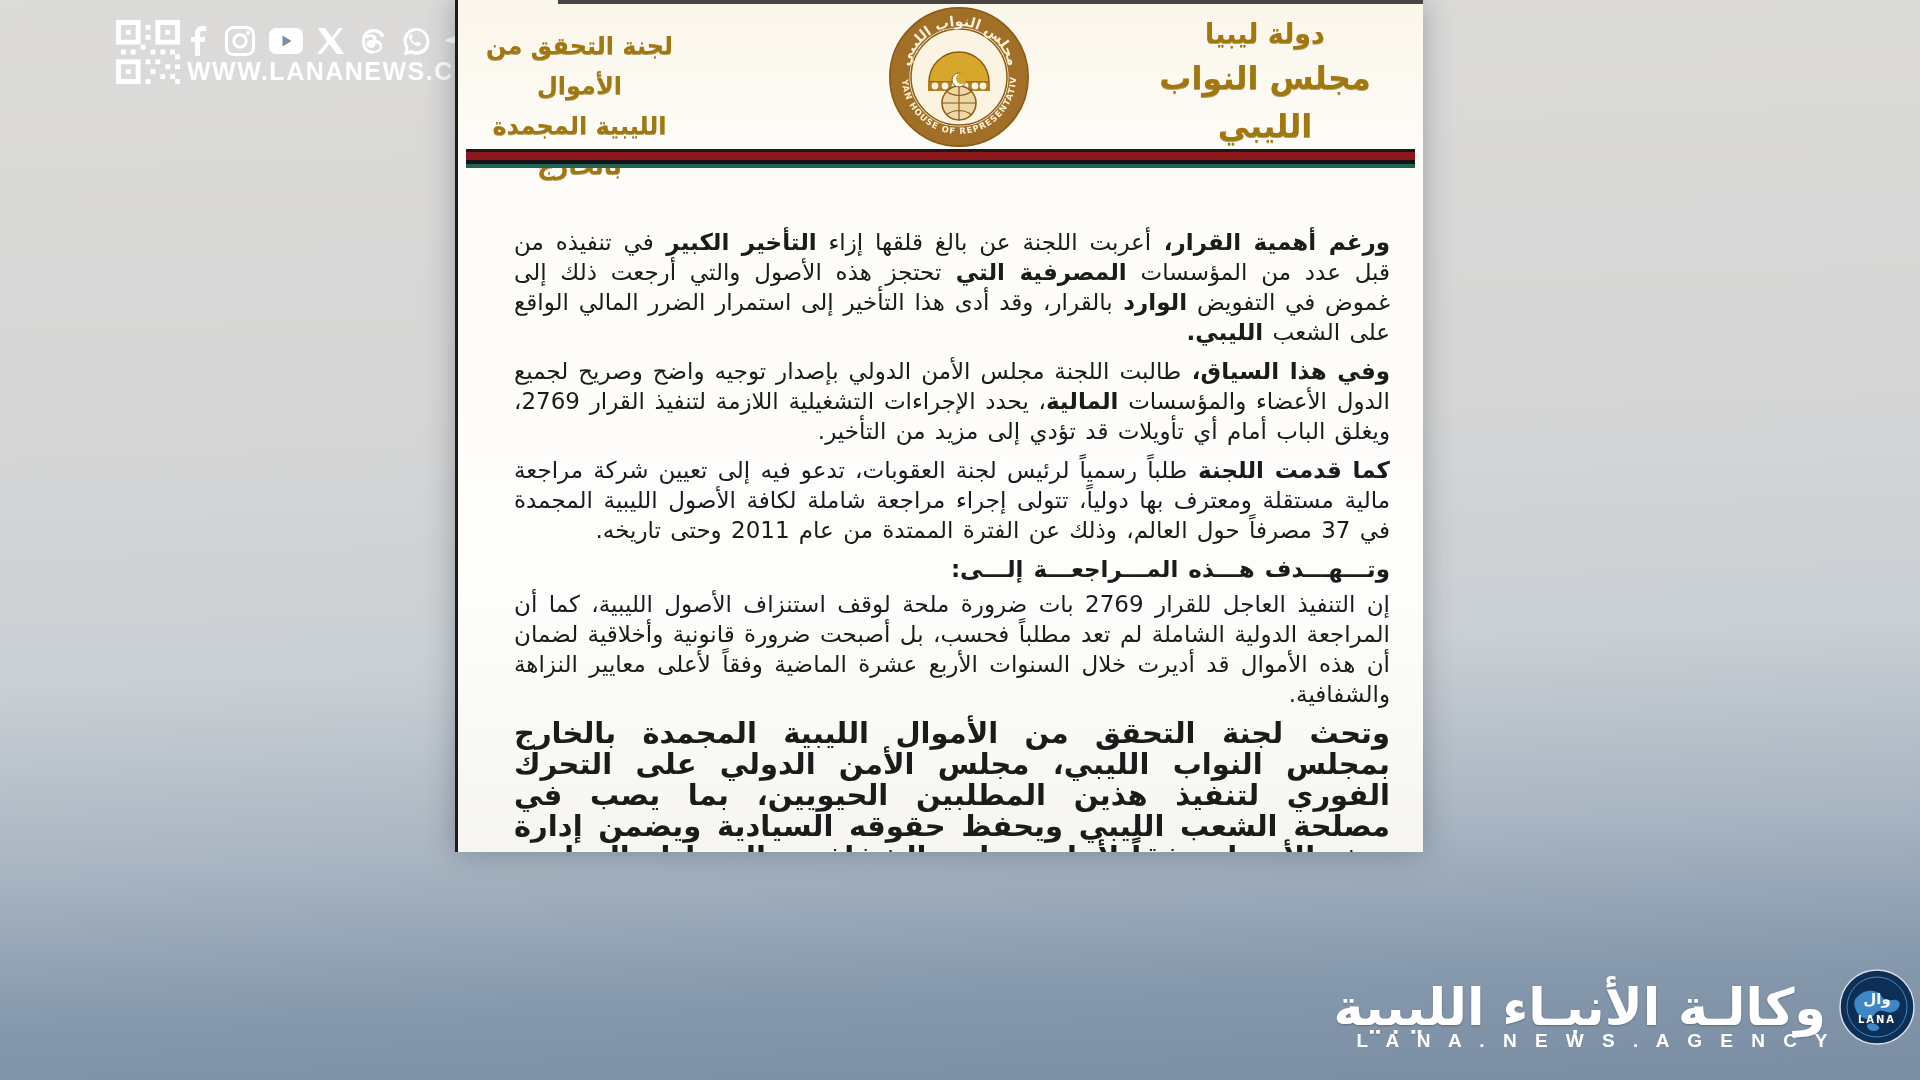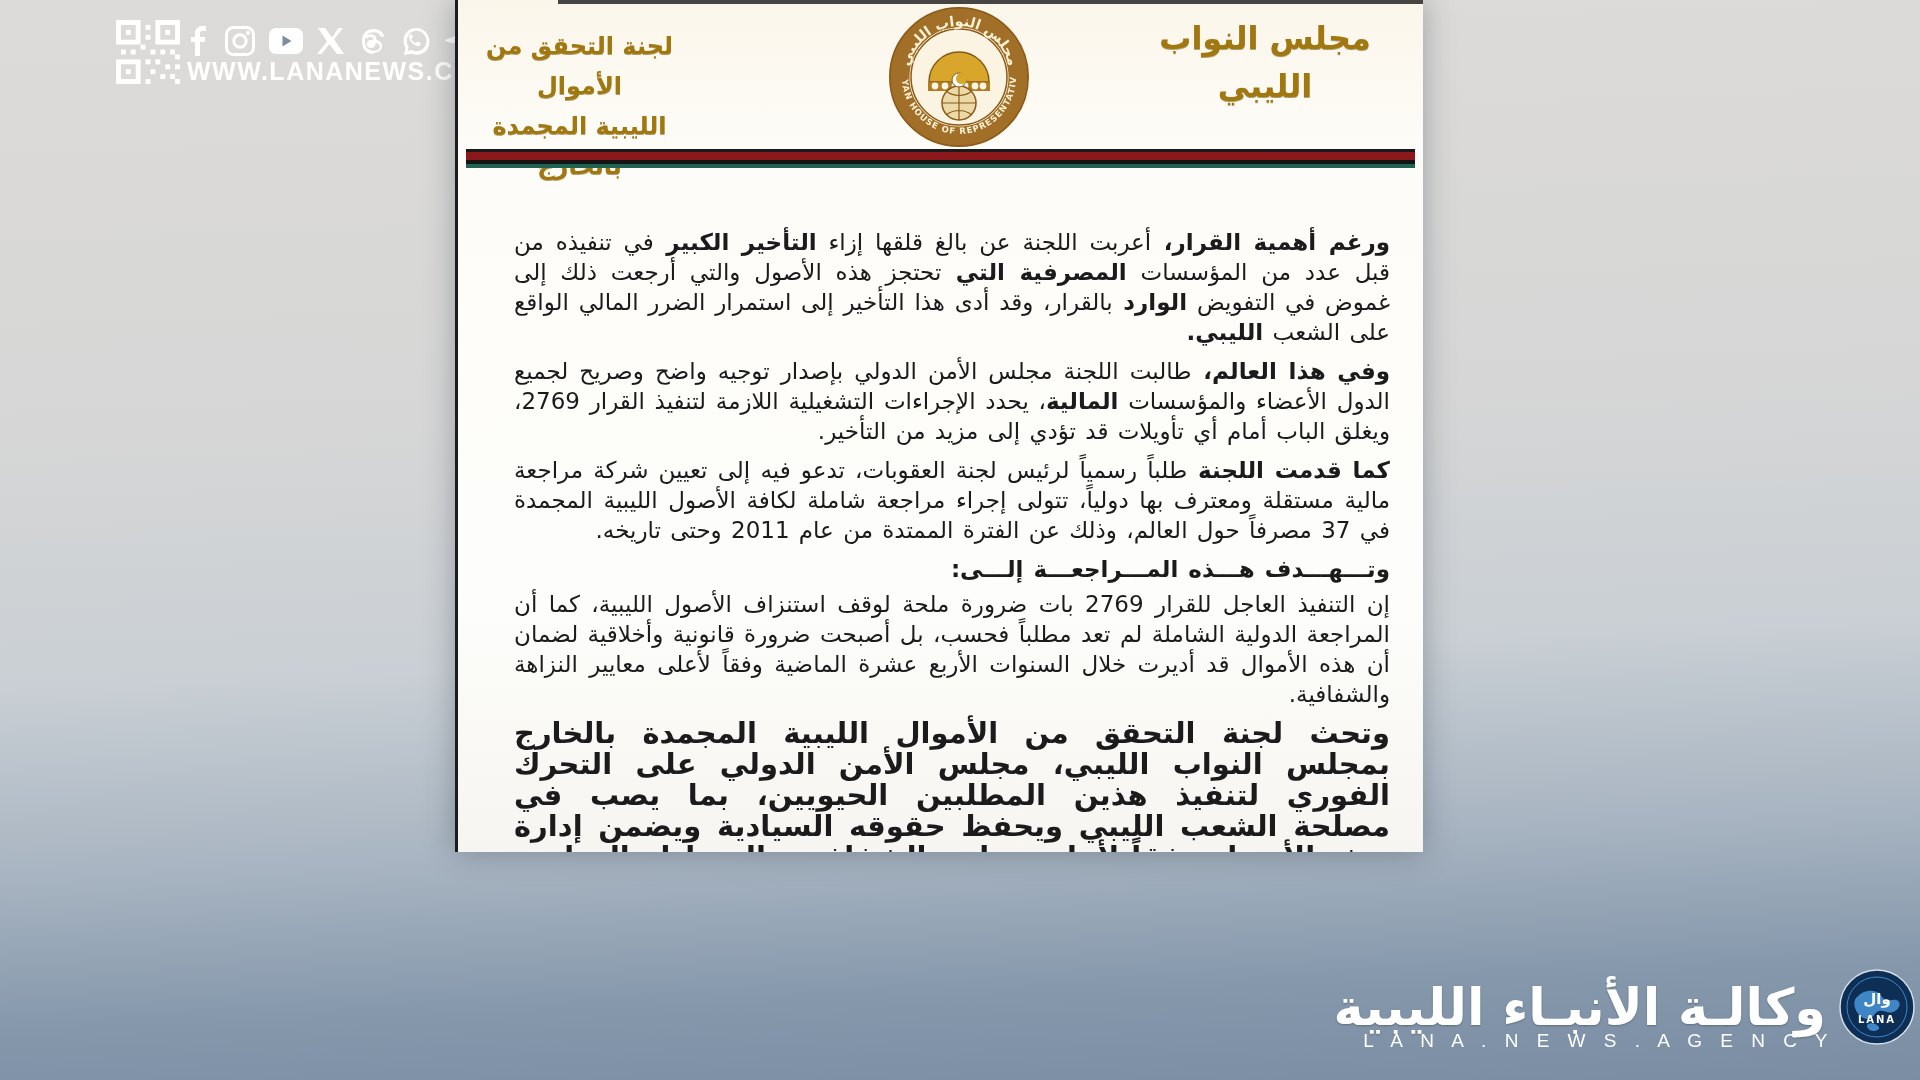--- a/index.html
+++ b/index.html
@@ -14,21 +14,21 @@
   .icon-row{position:absolute;left:185px;top:26px;display:flex;gap:14px;align-items:center;}
   .icon-row svg{display:block;}
   .site-url{position:absolute;left:187px;top:57px;font-family:"Liberation Sans","DejaVu Sans",sans-serif;
             font-weight:bold;font-size:25px;letter-spacing:1.5px;white-space:nowrap;color:#fff;}
   
   .brand-right{position:absolute;right:0;top:968px;width:520px;height:112px;z-index:3;color:#fff;}
   .agency-row{position:absolute;right:4px;top:0;display:flex;align-items:center;gap:12px;}
   .agency-ar{font-size:51px;font-weight:bold;white-space:nowrap;direction:rtl;
              text-shadow:0 1px 2px rgba(0,0,0,.25);}
   .agency-domain{position:absolute;right:86px;top:62px;font-family:"Liberation Sans","DejaVu Sans",sans-serif;
-                 font-size:19px;font-weight:normal;letter-spacing:6.5px;white-space:nowrap;}
+                 font-size:19px;font-weight:bold;letter-spacing:6.5px;white-space:nowrap;}
   
   .paper{position:absolute;left:455px;top:0;width:965px;height:852px;z-index:2;
          background:linear-gradient(180deg,#fbf6ea 0%,#fdfcf8 18%,#fdfdfb 70%,#f6f5f1 100%);
          border-left:3px solid #1c1c1c;box-shadow:0 0 28px rgba(40,50,60,.35);overflow:hidden;}
   .paper::before{content:"";position:absolute;top:0;left:100px;right:0;height:4px;
                  background:#262626;opacity:.85;}
   .hdr-committee{position:absolute;left:14px;top:26px;width:215px;text-align:center;
                  color:#a1770f;font-weight:bold;font-size:24px;line-height:40px;
                  text-shadow:0 1px 0 rgba(122,90,8,.55);direction:rtl;}
   .hdr-state{position:absolute;right:8px;top:14px;width:300px;text-align:center;color:#a1770f;direction:rtl;}
@@ -166,28 +166,29 @@
       <circle cx="73.5" cy="72.5" r="5.5" fill="#d7a62b"></circle>
       <text font-size="14" font-weight="bold" fill="#fdf3d7">
         <textPath href="#arcTop" startOffset="50%" text-anchor="middle">مجلس النواب الليبي</textPath>
       </text>
       <text font-size="8.5" font-weight="bold" fill="#fdf3d7" letter-spacing="1">
         <textPath href="#arcBot" startOffset="50%" text-anchor="middle">LIBYAN HOUSE OF REPRESENTATIVES</textPath>
       </text>
     </svg>
 
     <div class="hdr-state">
+      <div class="l1">دولة ليبيا</div>
       <div class="l2">مجلس النواب الليبي</div>
     </div>
 
     <div class="flag-rule"></div>
 
     <div class="doc-body" id="doc-body">
         <p class="para"><strong>ورغم أهمية القرار، </strong><span>أعربت اللجنة عن بالغ قلقها إزاء </span><strong>التأخير الكبير </strong><span>في تنفيذه من قبل عدد من المؤسسات </span><strong>المصرفية التي </strong><span>تحتجز هذه الأصول والتي أرجعت ذلك إلى غموض في التفويض </span><strong>الوارد </strong><span>بالقرار، وقد أدى هذا التأخير إلى استمرار الضرر المالي الواقع على الشعب </span><strong>الليبي.</strong></p>
-        <p class="para"><strong>وفي هذا العالم، </strong><span>طالبت اللجنة مجلس الأمن الدولي بإصدار توجيه واضح وصريح لجميع الدول الأعضاء والمؤسسات </span><strong>المالية</strong><span>، يحدد الإجراءات التشغيلية اللازمة لتنفيذ القرار 2769، ويغلق الباب أمام أي تأويلات قد تؤدي إلى مزيد من التأخير.</span></p>
+        <p class="para"><strong>وفي هذا السياق، </strong><span>طالبت اللجنة مجلس الأمن الدولي بإصدار توجيه واضح وصريح لجميع الدول الأعضاء والمؤسسات </span><strong>المالية</strong><span>، يحدد الإجراءات التشغيلية اللازمة لتنفيذ القرار 2769، ويغلق الباب أمام أي تأويلات قد تؤدي إلى مزيد من التأخير.</span></p>
         <p class="para"><strong>كما قدمت اللجنة </strong><span>طلباً رسمياً لرئيس لجنة العقوبات، تدعو فيه إلى تعيين شركة مراجعة مالية مستقلة ومعترف بها دولياً، تتولى إجراء مراجعة شاملة لكافة الأصول الليبية المجمدة في 37 مصرفاً حول العالم، وذلك عن الفترة الممتدة من عام 2011 وحتى تاريخه.</span></p>
         <p class="goal-head"><strong>وتـــهـــدف هـــذه المـــراجعـــة إلـــى:</strong></p>
         <p class="para"><span>إن التنفيذ العاجل للقرار 2769 بات ضرورة ملحة لوقف استنزاف الأصول الليبية، كما أن المراجعة الدولية الشاملة لم تعد مطلباً فحسب، بل أصبحت ضرورة قانونية وأخلاقية لضمان أن هذه الأموال قد أديرت خلال السنوات الأربع عشرة الماضية وفقاً لأعلى معايير النزاهة والشفافية.</span></p>
         <p class="para closing"><strong>وتحث لجنة التحقق من الأموال الليبية المجمدة بالخارج بمجلس النواب الليبي، مجلس الأمن الدولي على التحرك الفوري لتنفيذ هذين المطلبين الحيويين، بما يصب في مصلحة الشعب الليبي ويحفظ حقوقه السيادية ويضمن إدارة هذه الأصول وفقاً لأعلى معايير الشفافية والمساءلة الدولية.</strong></p>
       </div>
 
     <svg class="stamp" width="148" height="142" viewBox="0 0 148 142">
       <defs>
         <path id="stArcT" d="M22 71 A52 52 0 0 1 126 71"></path>
         <path id="stArcB" d="M16 71 A58 58 0 0 0 132 71"></path>

